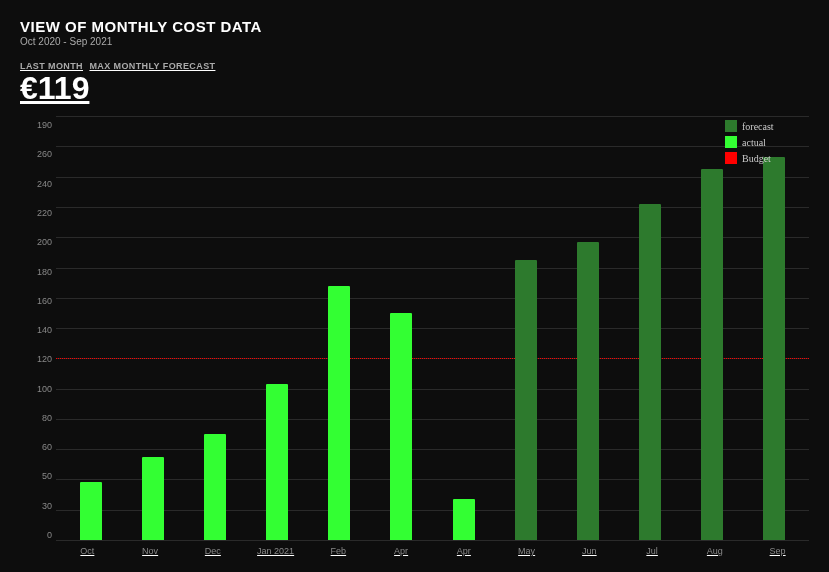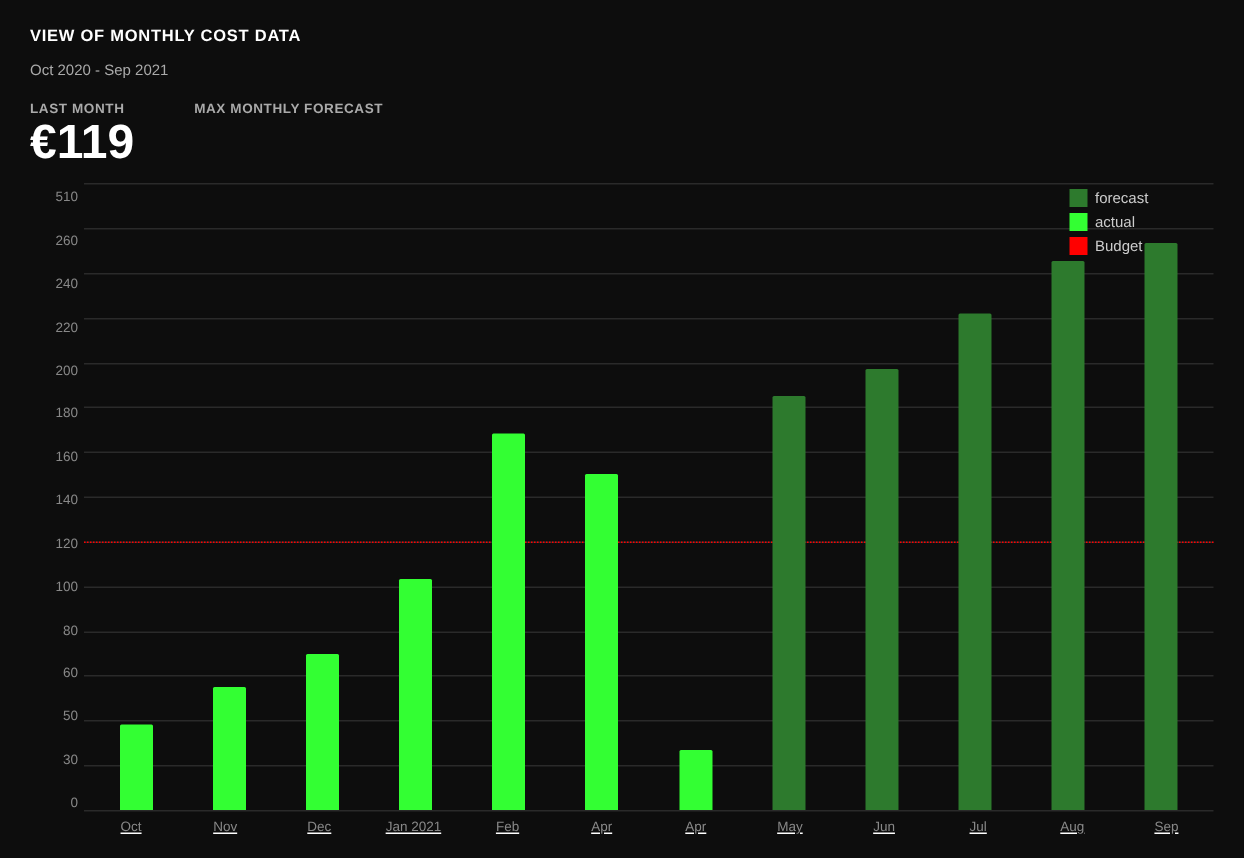--- a/index.html
+++ b/index.html
@@ -13,36 +13,36 @@
     }
     .container {
       width: 829px;
       height: 572px;
       background: #0d0d0d;
       padding: 18px 20px 10px 20px;
       display: flex;
       flex-direction: column;
     }
     .header-title {
-      font-size: 11px;
+      font-size: 15px;
       font-weight: 700;
       color: #fff;
       letter-spacing: 0.5px;
       text-transform: uppercase;
     }
     .header-subtitle {
       font-size: 10px;
       color: #aaa;
-      margin-top: 12px;
+      margin-top: 1px;
     }
     .stats-row {
       display: flex;
-      gap: 40px;
       margin-top: 14px;
       margin-bottom: 10px;
+      text-decoration: underline;
     }
     .stat-block {}
     .stat-label {
       font-size: 9px;
       font-weight: 700;
       color: #aaa;
       text-transform: uppercase;
       letter-spacing: 0.4px;
     }
     .stat-value {
@@ -180,21 +180,21 @@
       <div class="stat-label">LAST MONTH</div>
       <div class="stat-value">€119</div>
     </div>
     <div class="stat-block">
       <div class="stat-label">MAX MONTHLY FORECAST</div>
     </div>
   </div>
 
   <div class="chart-area">
     <div class="y-axis" id="y-axis">
-        <div class="y-label">510</div>
+        <div class="y-label">190</div>
         <div class="y-label">260</div>
         <div class="y-label">240</div>
         <div class="y-label">220</div>
         <div class="y-label">200</div>
         <div class="y-label">180</div>
         <div class="y-label">160</div>
         <div class="y-label">140</div>
         <div class="y-label">120</div>
         <div class="y-label">100</div>
         <div class="y-label">80</div>
@@ -270,21 +270,21 @@
           <div class="x-label">Feb</div>
           <div class="x-label">Apr</div>
           <div class="x-label">Apr</div>
           <div class="x-label">May</div>
           <div class="x-label">Jun</div>
           <div class="x-label">Jul</div>
           <div class="x-label">Aug</div>
           <div class="x-label">Sep</div>
         </div>
     </div>
-    <div class="legend" id="legend" style="top:4px;right:16px;width:80px;">
+    <div class="legend" id="legend" style="top:4px;right:4px;width:80px;font-family:Liberation Serif, serif;">
         <div class="legend-item">
           <div class="legend-color" style="background: rgb(45, 122, 45);"></div>
           <span class="legend-label">forecast</span>
         </div>
         <div class="legend-item">
           <div class="legend-color" style="background: rgb(51, 255, 51);"></div>
           <span class="legend-label">actual</span>
         </div>
         <div class="legend-item">
           <div class="legend-color" style="background: rgb(255, 0, 0);"></div>

